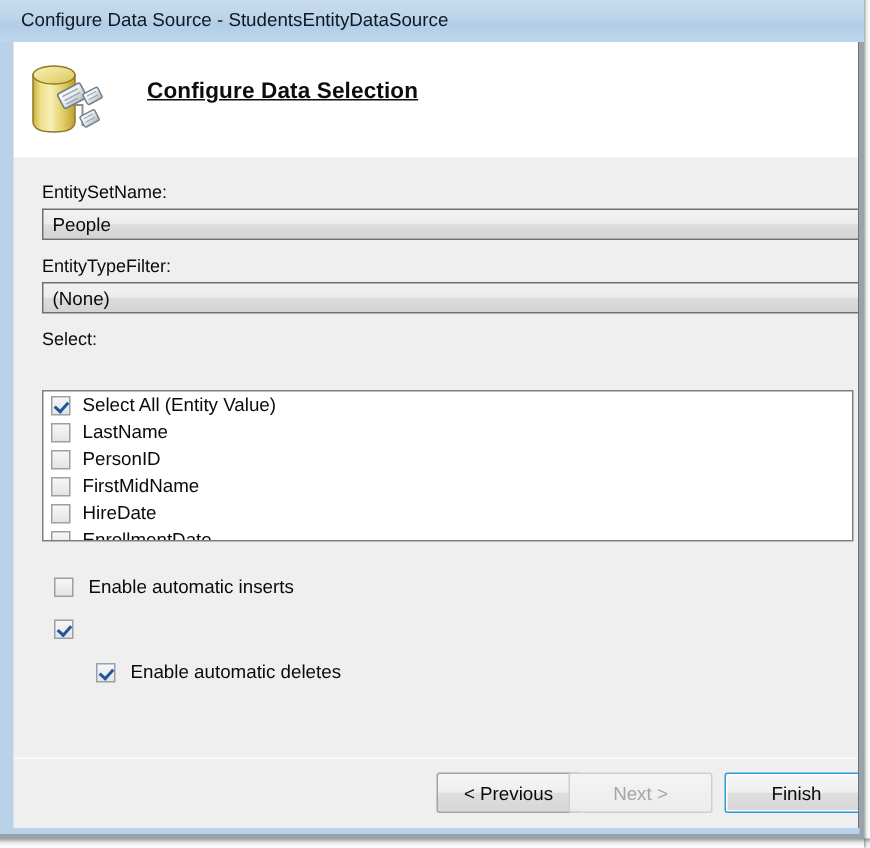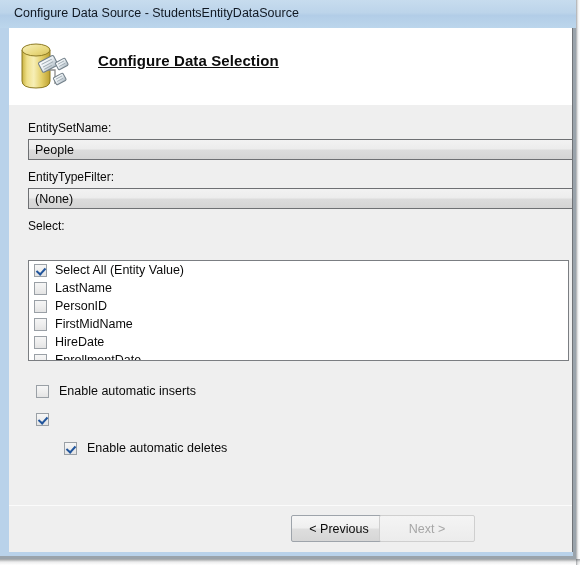--- a/index.html
+++ b/index.html
@@ -358,19 +358,20 @@
             <span class="cb checked"></span>
             <span class="opt-label">Enable automatic deletes</span>
           </div>
         </div>
     </div>
 
     <div id="footer-separator"></div>
     <div id="footer-panel">
       <div class="wizard-btn" id="btn-previous" style="left:266px; width:96px;margin-left:16px;">&lt; Previous</div>
       <div class="wizard-btn disabled" id="btn-next" style="left:370px; width:96px;">Next &gt;</div>
+      <div class="wizard-btn default" id="btn-finish" style="left:474px; width:96px;">Finish</div>
     </div>
 
   </div>
 </div>
 
 <div id="window-shadow-r"></div>
 <div id="window-shadow-b"></div>
 
 </body></html>

